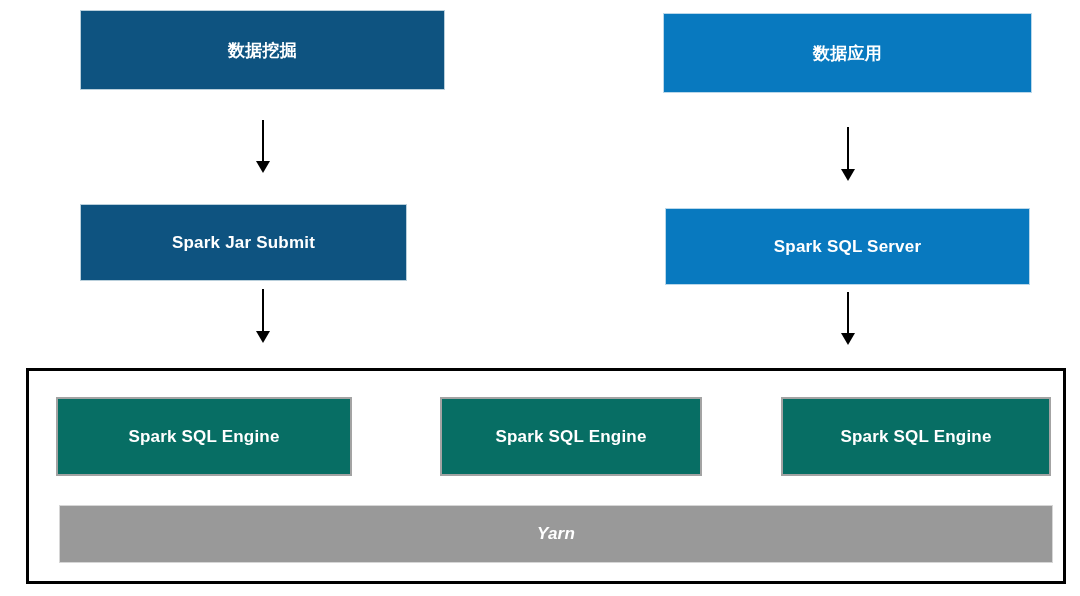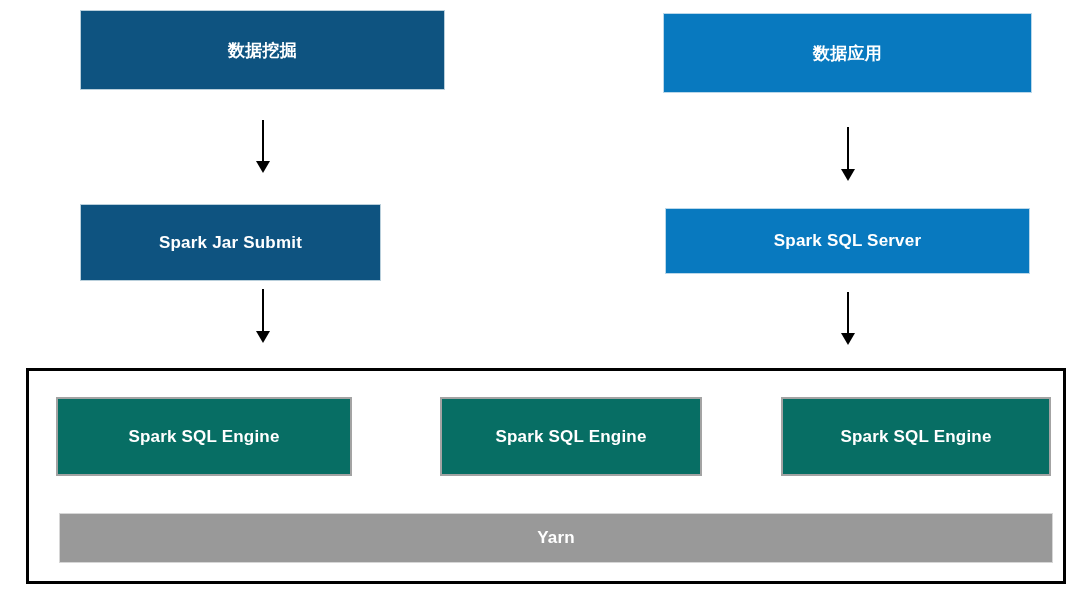--- a/index.html
+++ b/index.html
@@ -68,44 +68,44 @@
     <span>数据挖掘</span>
   </div>
 
   <div class="node light-blue" style="left:663px; top:13px; width:369px; height:80px;">
     <span>数据应用</span>
   </div>
 
   <div class="arrow" style="left:262px; top:120px; height:41px;"></div>
   <div class="arrow" style="left:847px; top:127px; height:42px;"></div>
 
-  <div class="node dark-blue" style="left:80px; top:204px; width:301px; height:77px;">
+  <div class="node dark-blue" style="left:80px; top:204px; width:327px; height:77px;">
     <span>Spark Jar Submit</span>
   </div>
 
-  <div class="node light-blue" style="left:665px; top:208px; width:365px; height:66px;">
+  <div class="node light-blue" style="left:665px; top:208px; width:365px; height:77px;">
     <span>Spark SQL Server</span>
   </div>
 
   <div class="arrow" style="left:262px; top:289px; height:42px;"></div>
   <div class="arrow" style="left:847px; top:292px; height:41px;"></div>
 
   <div class="cluster">
 
     <div class="node teal" style="left:27px; top:26px; width:296px; height:79px;">
       <span>Spark SQL Engine</span>
     </div>
 
     <div class="node teal" style="left:411px; top:26px; width:262px; height:79px;">
       <span>Spark SQL Engine</span>
     </div>
 
     <div class="node teal" style="left:752px; top:26px; width:270px; height:79px;">
       <span>Spark SQL Engine</span>
     </div>
 
-    <div class="node gray" style="left:30px; top:142px; width:994px; height:50px;">
+    <div class="node gray" style="left:30px; top:134px; width:994px; height:58px;font-style:italic;">
       <span>Yarn</span>
     </div>
 
   </div>
 
 </div>
 
 </body></html>

